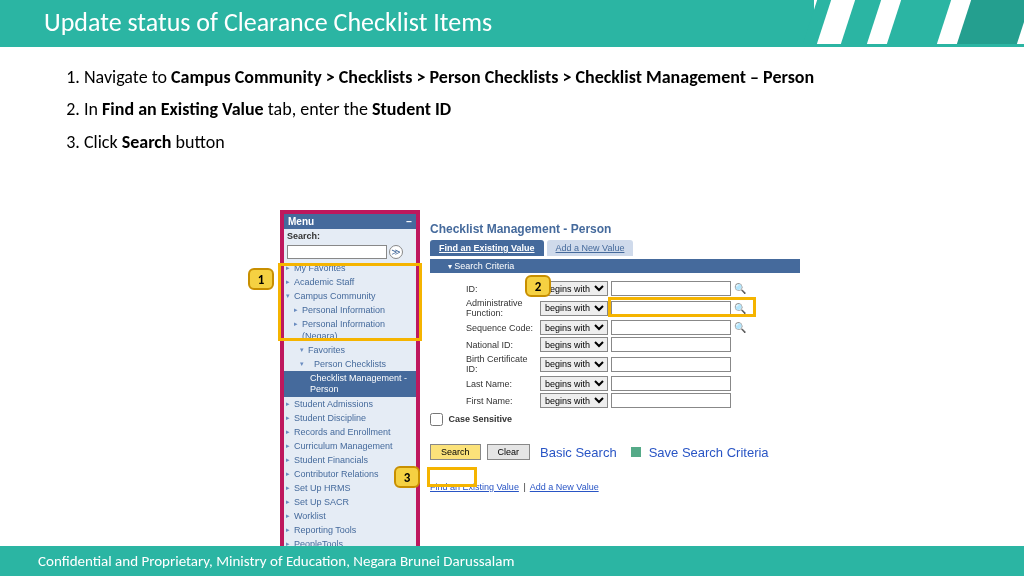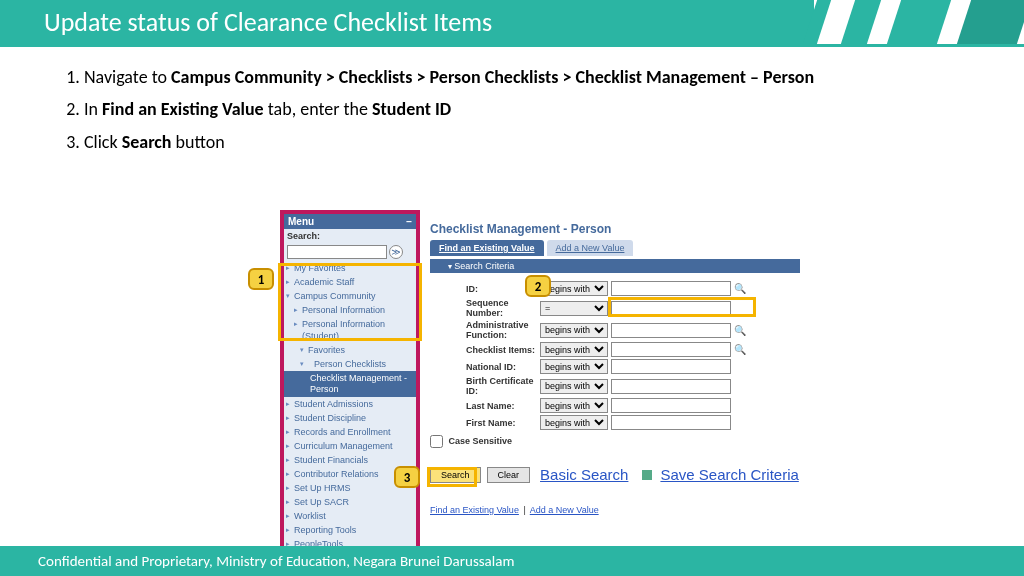--- a/index.html
+++ b/index.html
@@ -46,30 +46,30 @@
 .content h2 { color:#456a9c; font-size:12px; font-weight:700; margin-bottom:4px; }
 .content .hint { font-size:9px; color:#333; margin-bottom:8px; }
 .tabs { display:flex; gap:3px; margin-bottom:0; }
 .tab { padding:3px 9px; font-size:9px; border-radius:3px 3px 0 0; }
 .tab.active { background:#456a9c; color:#fff; font-weight:700; text-decoration:underline; }
 .tab.inactive { background:#cfdaeb; color:#456a9c; text-decoration:underline; }
 .criteria-bar { background:#456a9c; color:#fff; font-size:9px; padding:2px 18px; margin-top:3px; }
 .criteria-bar::before { content:"▾ "; font-size:8px; }
 .fields { margin-top:8px; }
 .frow { display:flex; align-items:center; margin-bottom:2px; }
-.frow label { width:110px; font-size:9px; font-weight:700; color:#333;padding-left:36px; }
+.frow label { width:110px; font-size:9px; font-weight:400; color:#333;padding-left:36px; }
 .frow select { font-size:9px; height:15px; width:68px; border:1px solid #888; background:#eee; }
 .frow input[type=text] { font-size:9px; height:15px; width:120px; border:1px solid #888; margin-left:3px; padding:0 2px; }
 .frow .mag { margin-left:3px; color:#5a7eb5; font-size:10px; }
 .case { margin-top:5px; font-size:9px; }
 .case input { vertical-align:middle; margin-right:3px; }
 .btns { margin-top:18px; display:flex; align-items:center; gap:6px; }
 .btn { padding:2px 10px; font-size:9px; border:1px solid #888; background:#fbe27a; cursor:pointer; }
 .btn.clear { background:#e5e5e5; }
-.blink { color:#2955c5; text-decoration:underline; font-size:15px; margin-left:4px; }
+.blink { color:#2955c5; font-size:13px; margin-left:4px; }
 .save-ic { display:inline-block; width:10px; height:10px; background:#5a8; margin-left:8px; margin-right:2px; }
 .footlinks { margin-top:22px; font-size:9px; color:#2955c5; }
 .footlinks a { text-decoration:underline; }
 .footlinks .sep { color:#333; margin:0 2px; }
 
 
 .footer { position:absolute; left:0; bottom:0; width:1024px; height:30px; background:#2bb5a3; color:#fff; font-size:15px; display:flex; align-items:center; padding-left:38px; }
 </style>
 </head>
 <body>
@@ -104,21 +104,21 @@
     </div>
     <div class="menu-search">
       <input type="text" style="">
       <span class="go">≫</span>
     </div>
     <ul>
       <li class="top">My Favorites</li>
       <li class="top">Academic Staff</li>
       <li class="exp">Campus Community</li>
       <li class="sub">Personal Information</li>
-      <li class="sub">Personal Information (Student)</li>
+      <li class="sub">Personal Information (Negara)</li>
       <li class="sub2 exp">Favorites</li>
       <li class="sub2 exp" style="padding-left:30px">Person Checklists</li>
       <li class="sel">Checklist Management - Person</li>
       <li class="top">Student Admissions</li>
       <li class="top">Student Discipline</li>
       <li class="top">Records and Enrollment</li>
       <li class="top">Curriculum Management</li>
       <li class="top">Student Financials</li>
       <li class="top">Contributor Relations</li>
       <li class="top">Set Up HRMS</li>
@@ -144,32 +144,27 @@
     <div class="criteria-bar">Search Criteria</div>
 
     <div class="fields">
       <div class="frow">
         <label>ID:</label>
         <select><option>begins with</option></select>
         <input type="text" style="">
         <span class="mag">🔍</span>
       </div>
       <div class="frow">
-        <label>Sequence Number:</label>
-        <select><option>=</option></select>
-        <input type="text" style="">
-      </div>
-      <div class="frow">
         <label>Administrative Function:</label>
         <select><option>begins with</option></select>
         <input type="text" style="">
         <span class="mag">🔍</span>
       </div>
       <div class="frow">
-        <label>Checklist Items:</label>
+        <label>Sequence Code:</label>
         <select><option>begins with</option></select>
         <input type="text" style="">
         <span class="mag">🔍</span>
       </div>
       <div class="frow">
         <label>National ID:</label>
         <select><option>begins with</option></select>
         <input type="text" style="">
       </div>
       <div class="frow">

